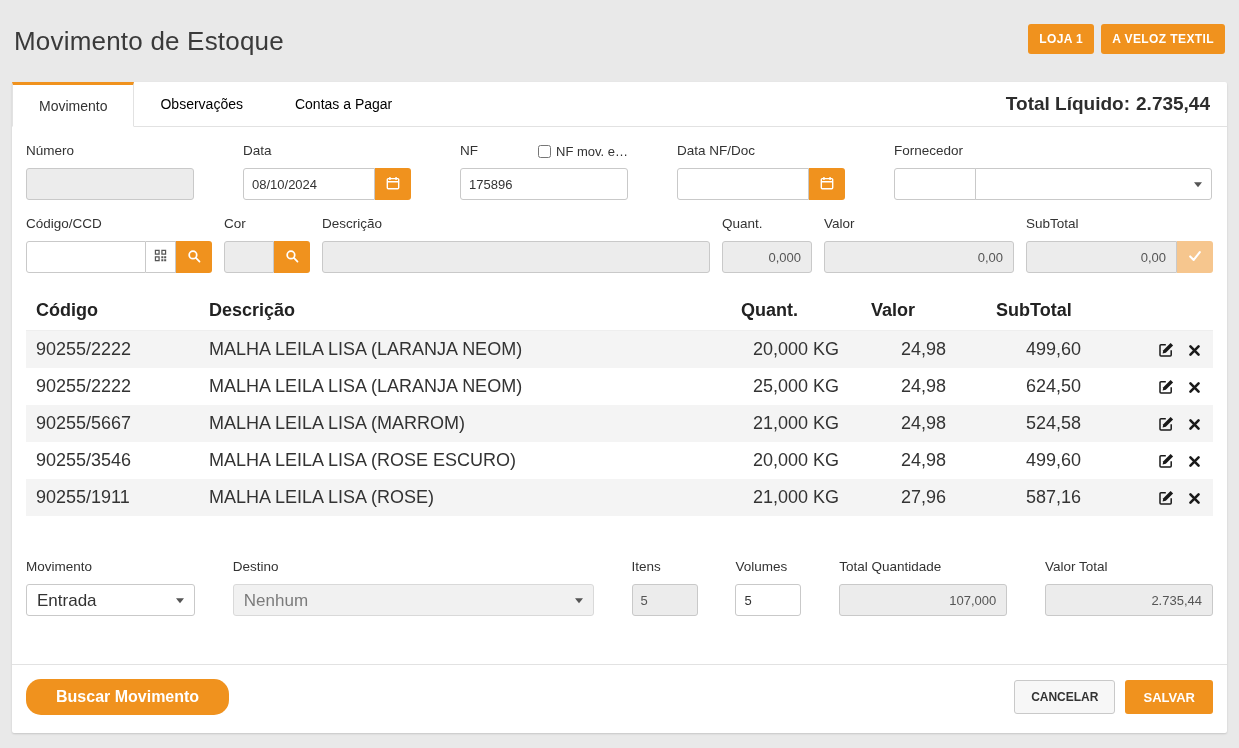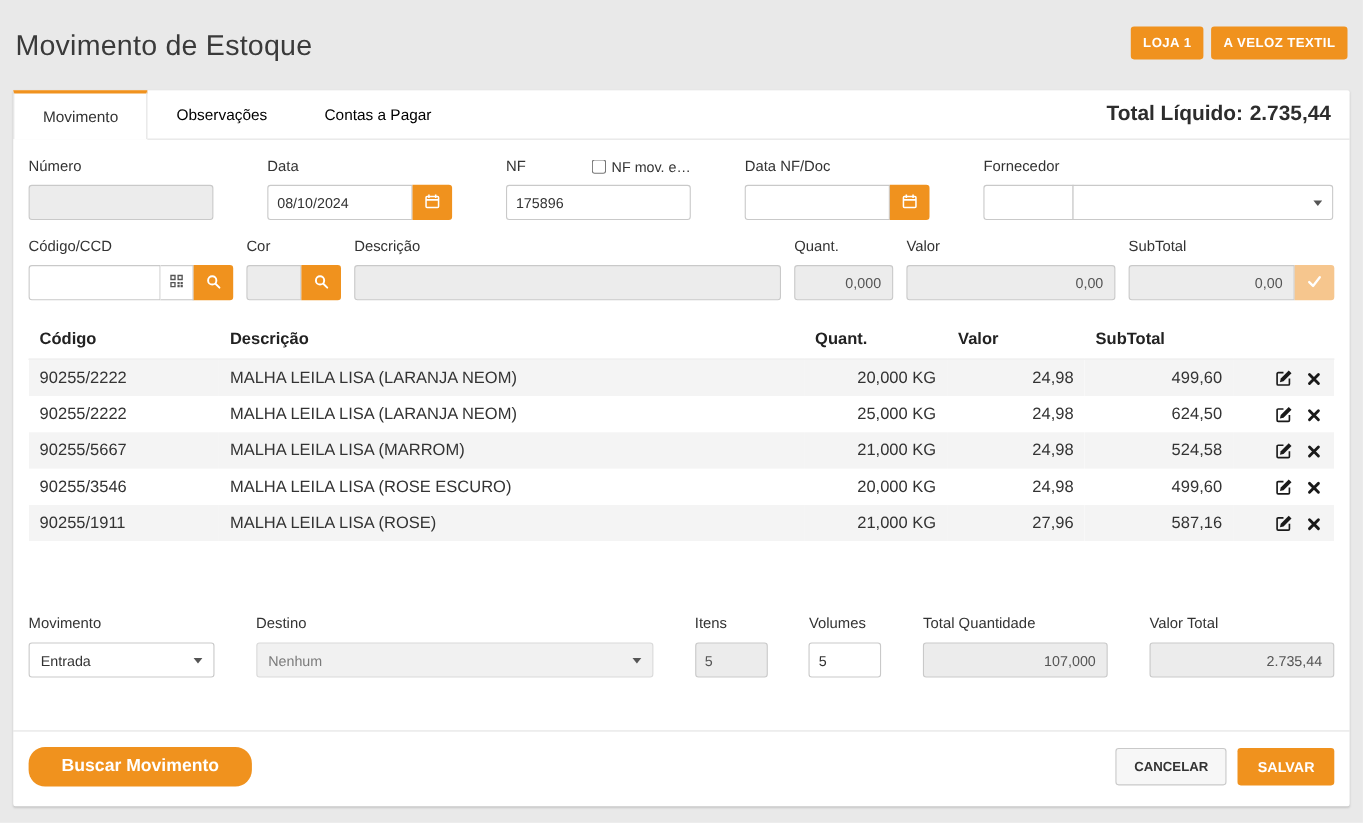--- a/index.html
+++ b/index.html
@@ -57,38 +57,38 @@
   .addon-white{background:#fff;border:1px solid #c9c9c9;border-left:none;border-radius:0;width:30px}
   .w168{width:168px;flex:none}
   .f-fornecedor{flex:1}
   .fornecedor-group{display:flex}
   .fornecedor-group input{width:82px;flex:none;border-top-right-radius:0;border-bottom-right-radius:0}
   .select-wrap{position:relative;flex:1;min-width:0}
   .select-wrap::after{content:"";position:absolute;right:11px;top:50%;transform:translateY(-35%);
     border-left:4px solid transparent;border-right:4px solid transparent;border-top:5px solid #555;
     pointer-events:none}
   select{appearance:none;-webkit-appearance:none;width:100%;height:32px;border:1px solid #c9c9c9;
-    border-radius:3px;background:#fff;font-size:13px;font-family:inherit;color:#333;
+    border-radius:3px;background:#fff;font-size:17px;font-family:inherit;color:#333;
     padding:0 24px 0 10px;cursor:pointer}
   .fornecedor-group .select-wrap select{border-top-left-radius:0;border-bottom-left-radius:0;margin-left:-1px}
   select:disabled{background:#ececec;color:#444;cursor:default}
   .f-codigo{width:186px;flex:none}
   .f-codigo .input-group input{border-radius:3px 0 0 3px}
   .f-cor{width:86px;flex:none}
   .f-cor input{background:#ececec}
   .f-desc{flex:1}
   .f-quant{width:90px;flex:none}
   .f-valor{width:190px;flex:none}
   .f-subtotal{width:187px;flex:none}
   
-  .items-table{width:100%;border-collapse:collapse;margin-top:18px;font-size:15px;table-layout:fixed}
+  .items-table{width:100%;border-collapse:collapse;margin-top:18px;font-size:18px;table-layout:fixed}
   .items-table th{text-align:left;font-weight:bold;color:#222;padding:9px 10px;border-bottom:1px solid #eee}
   .items-table td{padding:8px 10px;color:#333;overflow:hidden;white-space:nowrap;text-overflow:ellipsis}
   .items-table tbody tr:nth-child(odd){background:#f4f4f4}
-  .num{text-align:right}
+  .num{text-align:center}
   .col-codigo{width:173px}
   .col-quant{width:130px}
   .col-valor{width:125px}
   .col-subtotal{width:135px}
   .col-actions{width:92px}
   td.actions{text-align:right;padding-right:12px;white-space:nowrap}
   .icon-btn{display:inline-flex;align-items:center;margin-left:9px;cursor:pointer;vertical-align:middle}
   
   .bottom-block{margin-top:auto}
   .row3{display:flex;justify-content:space-between;margin-top:10px}

